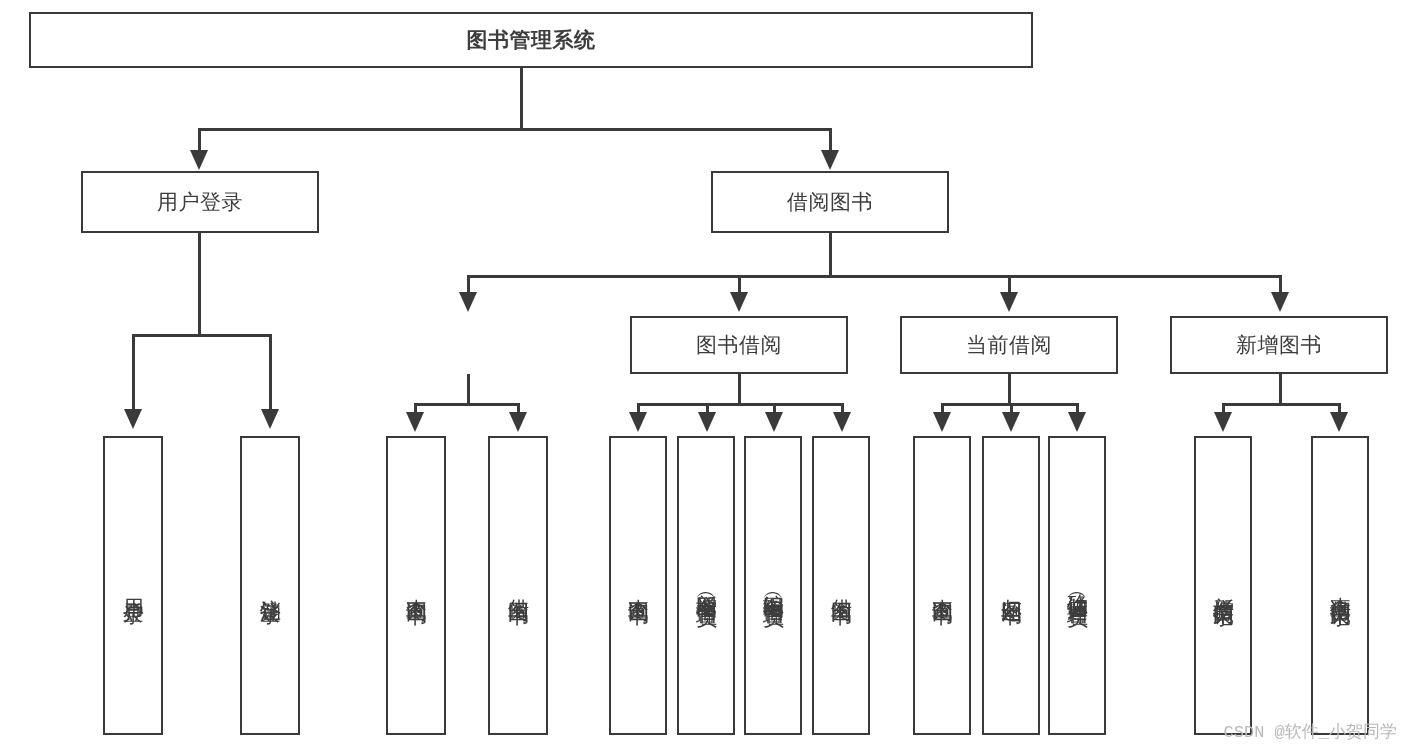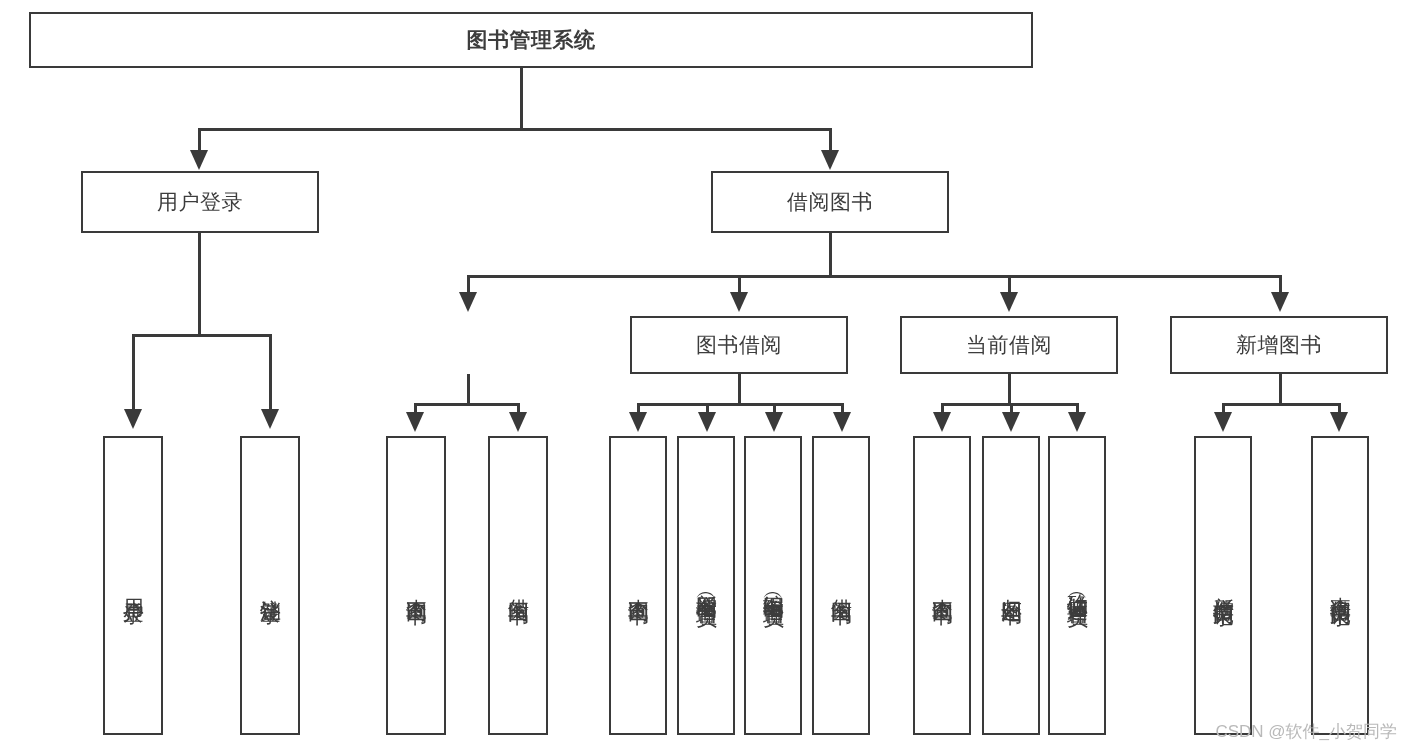--- a/index.html
+++ b/index.html
@@ -57,21 +57,21 @@
     border-right: 9px solid transparent;
     border-top: 20px solid #3a3a3a;
   }
   #watermark {
     position: absolute;
     right: 8px;
     bottom: 4px;
     font-size: 17px;
     color: #b9b9b9;
     white-space: nowrap;
-    font-family: Liberation Sans, sans-serif;
+    font-family: Liberation Mono, monospace;
   }
 </style>
 </head>
 <body>
 
 <div id="canvas">
 
   <div class="node h" style="left:29px; top:12px; width:1004px; height:56px;font-weight:bold;">
     <span>图书管理系统</span>
   </div>

